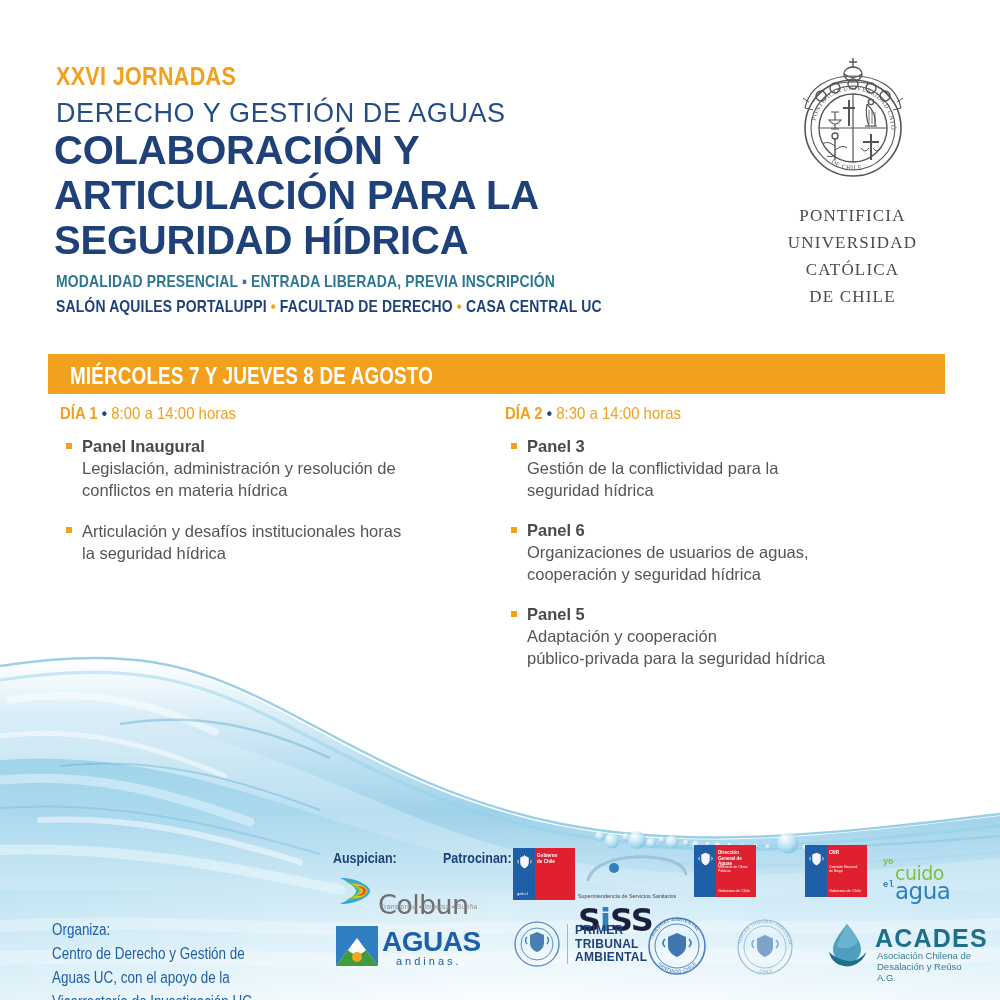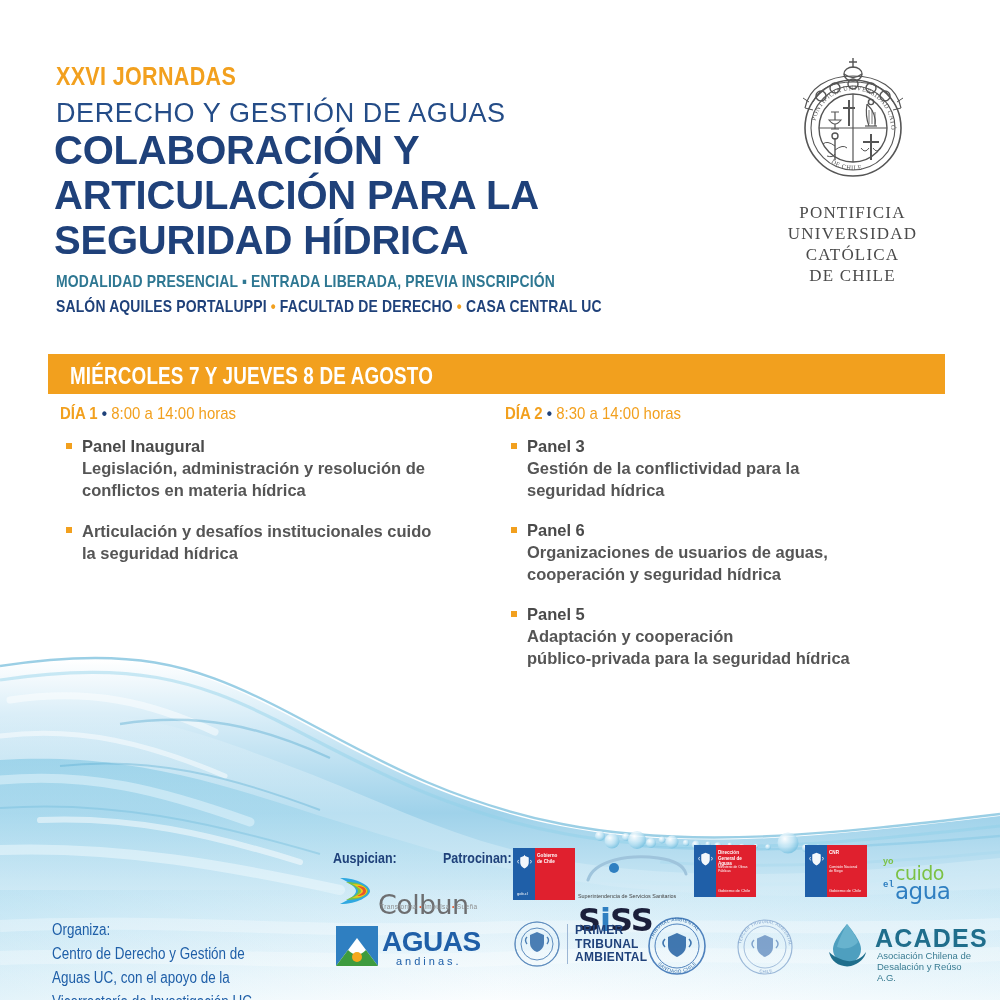--- a/index.html
+++ b/index.html
@@ -56,21 +56,21 @@
     letter-spacing:.2px;white-space:nowrap;
   }
   .meta2 .sep{color:#F2A01E;}
 
   
   .uc-logo{position:absolute;left:745px;top:52px;width:215px;text-align:center;}
   .uc-seal{width:140px;height:140px;margin:0 auto;display:block;}
   .uc-name{
     margin-top:10px;
     font-family:"Liberation Serif", serif;
-    font-size:17px;line-height:21px;letter-spacing:1.2px;
+    font-size:17px;line-height:27px;letter-spacing:1.2px;
     color:#4A4A4A;white-space:pre-line;
   }
 
   
   .date-banner{
     position:absolute;left:48px;top:354px;width:897px;height:40px;
     background:#F2A01E;
   }
   .date-banner span{
     position:absolute;left:22px;top:9px;
@@ -93,21 +93,21 @@
   .day-head .time{font-weight:400;}
 
   .panel{margin:0 0 19px 0;position:relative;padding-left:22px;}
   .panel .bullet{
     position:absolute;left:6px;top:7px;width:6px;height:6px;background:#F2A01E;
   }
   .panel .p-title{
     font-size:16.5px;font-weight:bold;color:#4A4A4A;line-height:21px;
   }
   .panel .p-desc{
-    font-size:16.5px;font-weight:700;color:#555555;line-height:22px;
+    font-size:16.5px;font-weight:400;color:#555555;line-height:22px;
     white-space:pre-line;
   }
 
   
   .footer{position:absolute;left:0;top:840px;width:1000px;height:160px;}
 
   .organiza{
     position:absolute;left:52px;top:78px;
     font-size:16px;line-height:24px;color:#1F5FA8;
     transform:scaleX(.84);transform-origin:left top;white-space:pre-line;
@@ -404,21 +404,21 @@
       <div class="panel">
         <span class="bullet"></span>
         <div class="p-title">Panel Inaugural</div>
         <div class="p-desc">Legislación, administración y resolución de
 conflictos en materia hídrica</div>
       </div>
 
 
       <div class="panel">
         <span class="bullet"></span>
-        <div class="p-desc">Articulación y desafíos institucionales cuido
+        <div class="p-desc">Articulación y desafíos institucionales horas
 la seguridad hídrica</div>
       </div>
     </div>
 
     <div class="col day2">
       <div class="day-head">
         <span>DÍA 2</span>
         <span class="dot">•</span>
         <span class="time">8:30 a 14:00 horas</span>
       </div>

